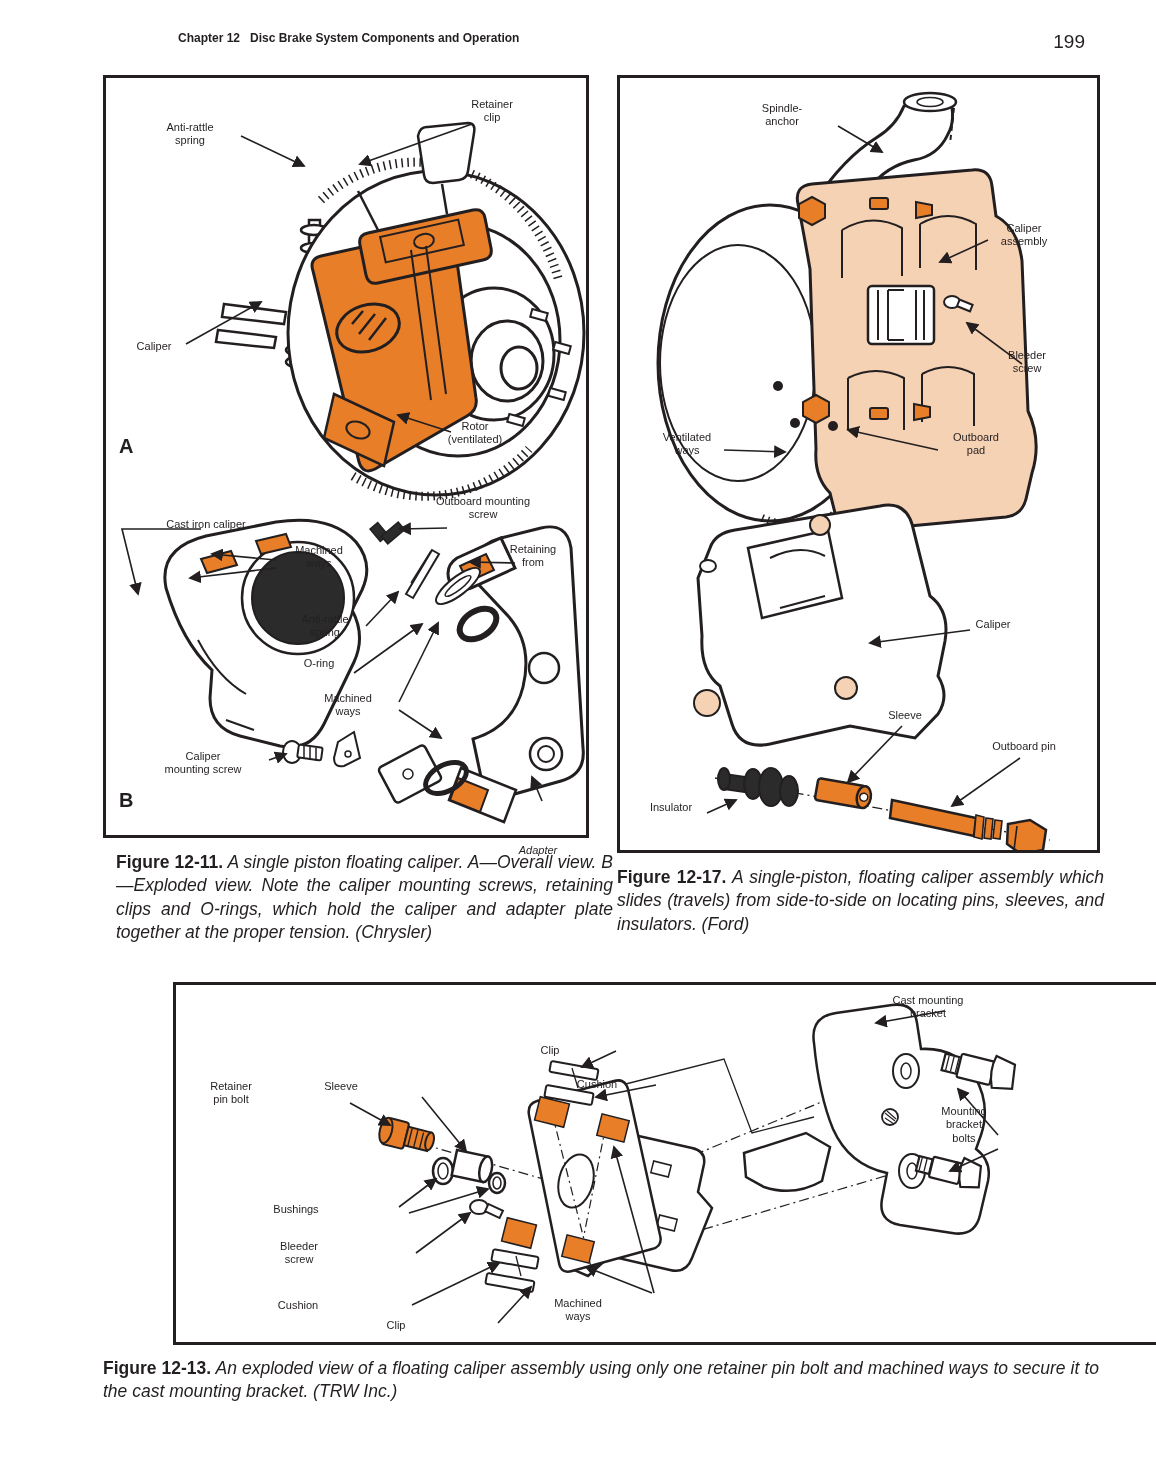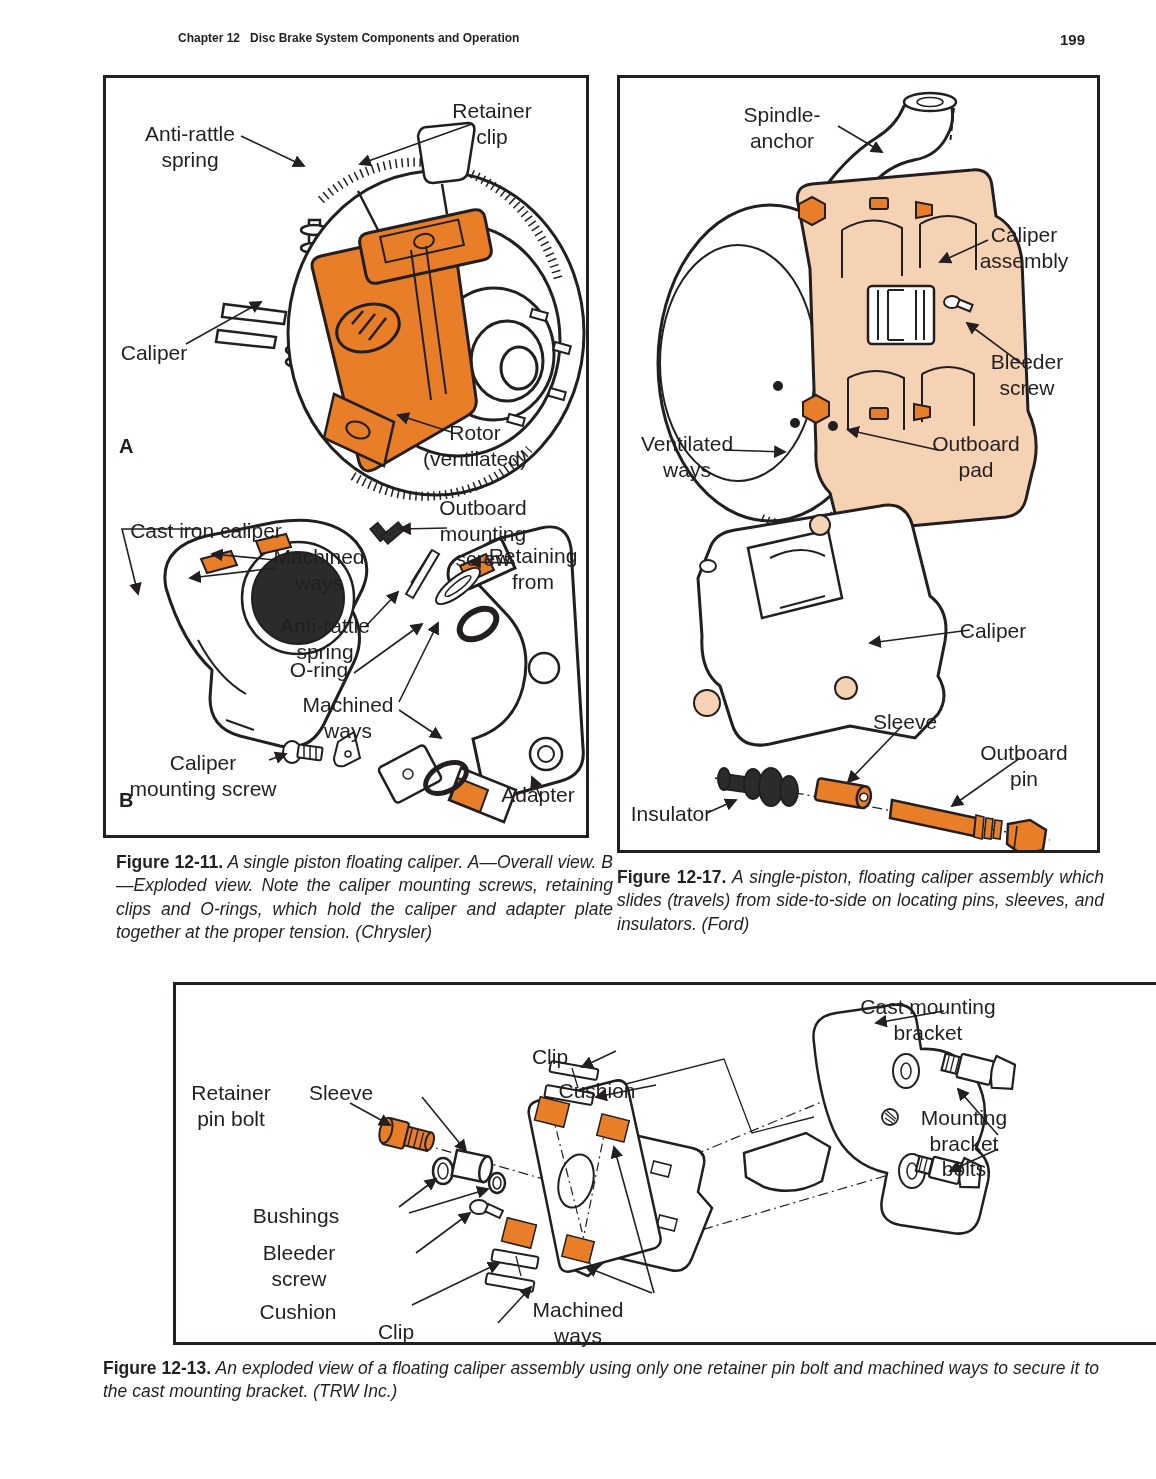--- a/index.html
+++ b/index.html
@@ -2,26 +2,26 @@
 <html><head>
 <meta charset="utf-8">
 <style>
   * { margin:0; padding:0; box-sizing:border-box; }
   html,body { background:#ffffff; }
   body {
     width:1156px; height:1479px; position:relative;
     font-family:"Liberation Sans", sans-serif; color:#231f20;
   }
   .hdr-title { position:absolute; left:178px; top:31px; font-size:12px; font-weight:bold; white-space:pre; }
-  .hdr-page  { position:absolute; right:71px; top:31px; font-size:15px; font-weight:bold; }
+  .hdr-page  { position:absolute; right:71px; top:31px; font-size:19px; font-weight:normal; }
   .figbox { position:absolute; border:3px solid #231f20; background:#fff; }
   .art { position:absolute; left:0; top:0; width:100%; height:100%; }
   .lbl {
     position:absolute; transform:translateX(-50%);
-    font-size:21px; line-height:1.22; text-align:center; white-space:pre-line;
+    font-size:11px; line-height:1.22; text-align:center; white-space:pre-line;
   }
   .panel-letter { position:absolute; font-size:20px; font-weight:bold; }
   .cap { position:absolute; font-size:17.5px; line-height:1.33; text-align:justify; }
   .cap .lead { font-weight:bold; font-style:normal; }
   .cap .body { font-style:italic; }
 </style>
 </head>
 <body>
 
 <div class="hdr-title">Chapter 12   Disc Brake System Components and Operation</div>
@@ -152,21 +152,21 @@
 screw</div>
   <div class="lbl" style="left:427px; top:465px;">Retaining
 from</div>
   <div class="lbl" style="left:219px; top:535px;">Anti-rattle
 spring</div>
   <div class="lbl" style="left:213px; top:579px;">O-ring</div>
   <div class="lbl" style="left:242px; top:614px;">Machined
 ways</div>
   <div class="lbl" style="left:97px;  top:672px;">Caliper
 mounting screw</div>
-  <div class="lbl" style="left:432px; top:704px;">Adapter</div>
+  <div class="lbl" style="left:432px; top:766px;font-style:italic;">Adapter</div>
   <div class="panel-letter" style="left:13px; top:711px;">B</div>
 </div>
 
 <p class="cap" style="left:116px; top:851px; width:497px;">
   <span class="lead">Figure 12-11.</span><span class="body"> A single piston floating caliper. A—Overall view. B—Exploded view. Note the caliper mounting screws, retaining clips and O-rings, which hold the caliper and adapter plate together at the proper tension. (Chrysler)</span>
 </p>
 
 <div class="figbox" style="left:617px; top:75px; width:483px; height:778px;">
   <svg class="art" viewBox="0 0 477 772">
     <defs>

